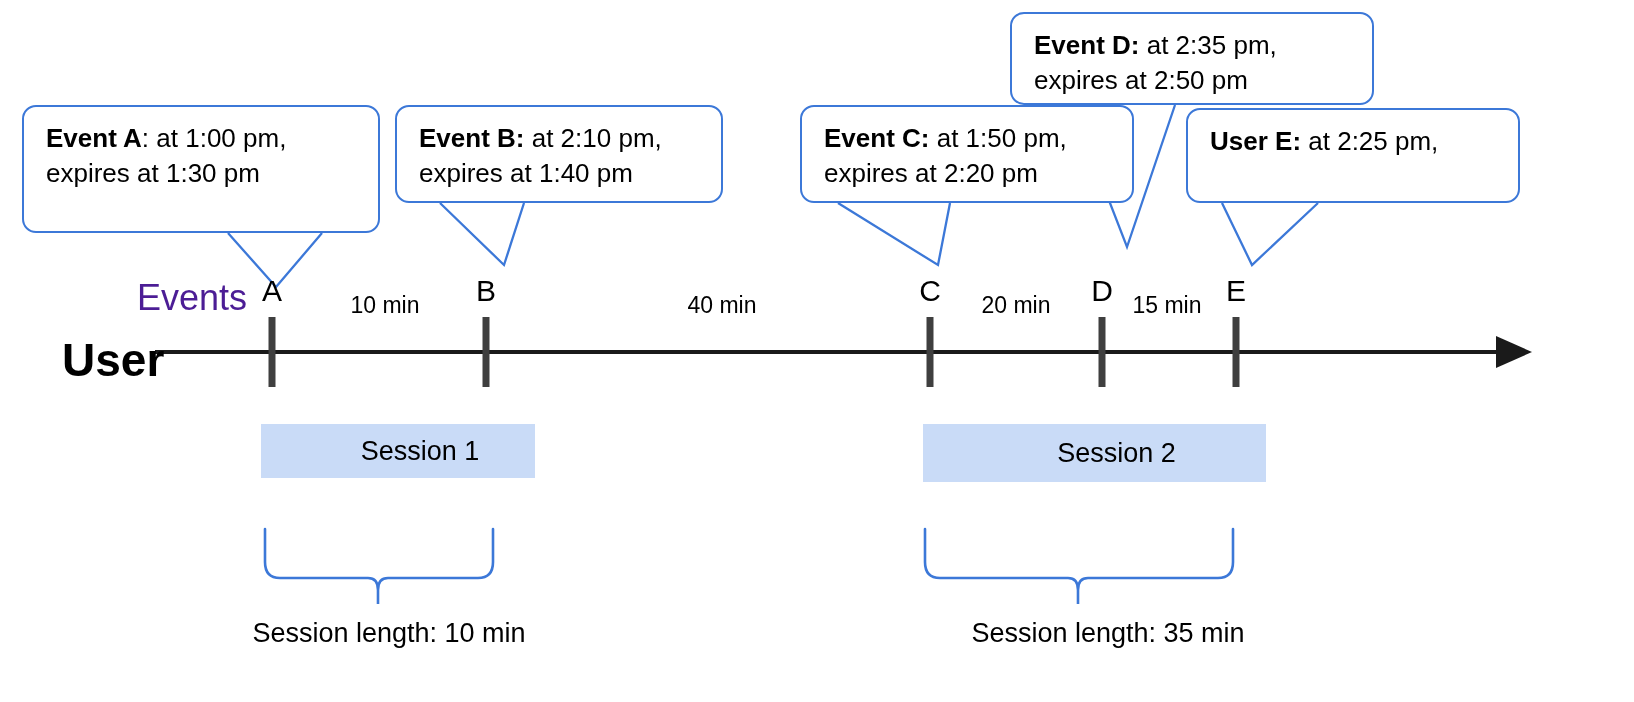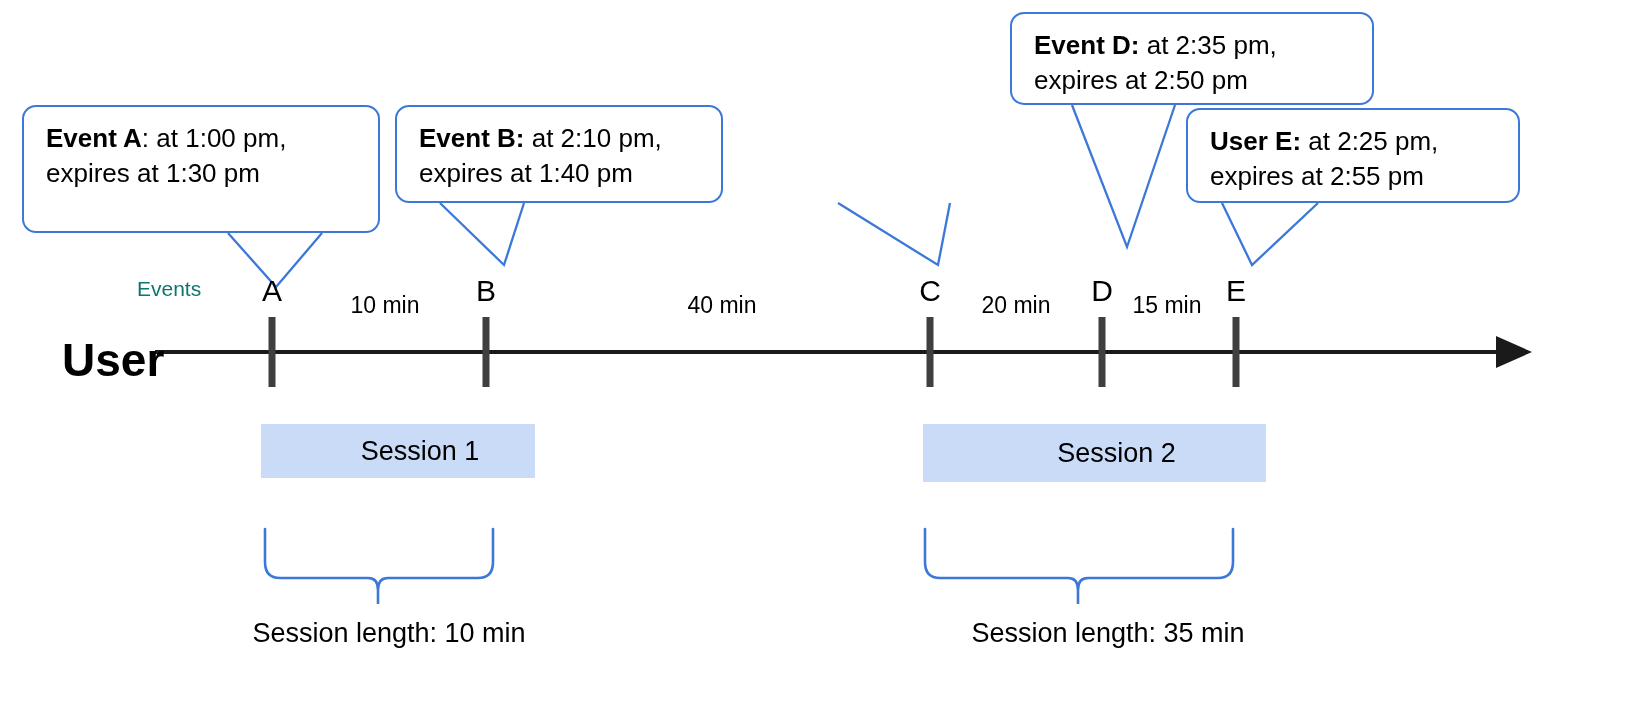--- a/index.html
+++ b/index.html
@@ -41,22 +41,22 @@
   .axis-label {
     position: absolute;
     font-size: 46px;
     color: #000000;
     white-space: nowrap;
     z-index: 2;
     font-weight: bold;
   }
   .events-label {
     position: absolute;
-    font-size: 21px;
-    color: #0f766e;
+    font-size: 36px;
+    color: #4c1d95;
     white-space: nowrap;
     z-index: 2;
   }
   .tick-label {
     position: absolute;
     font-size: 30px;
     color: #000000;
     white-space: nowrap;
     transform: translateX(-50%);
     z-index: 2;
@@ -110,29 +110,32 @@
   <div class="callout-box" style="left:22px; top:105px; width:358px; height:128px;">
     <span><b>Event A</b><span>: at 1:00 pm,</span></span><br>
     <span>expires at 1:30 pm</span>
   </div>
 
   <div class="callout-box" style="left:395px; top:105px; width:328px; height:98px;">
     <span><b>Event B:</b><span> at 2:10 pm,</span></span><br>
     <span>expires at 1:40 pm</span>
   </div>
 
+  <div class="callout-box" style="left:800px; top:105px; width:334px; height:98px;">
+    <span><b>Event C:</b><span> at 1:50 pm,</span></span><br>
+    <span>expires at 2:20 pm</span>
+  </div>
 
   <div class="callout-box" style="left:1010px; top:12px; width:364px; height:93px;">
     <span><b>Event D:</b><span> at 2:35 pm,</span></span><br>
     <span>expires at 2:50 pm</span>
   </div>
 
   <div class="callout-box" style="left:1186px; top:108px; width:334px; height:95px;">
     <span><b>User E:</b><span> at 2:25 pm,</span></span><br>
-    <span>expires at 2:55 pm</span>
   </div>
 
   <svg class="layer">
     <defs>
       <marker id="arrowhead" markerWidth="10" markerHeight="8" refX="1" refY="4" orient="auto" markerUnits="strokeWidth">
         <path d="M0,0 L9,4 L0,8 z" fill="#1a1a1a"></path>
       </marker>
     </defs>
 
     <line x1="155" y1="352" x2="1500" y2="352" stroke="#1a1a1a" stroke-width="4" marker-end="url(#arrowhead)"></line>

